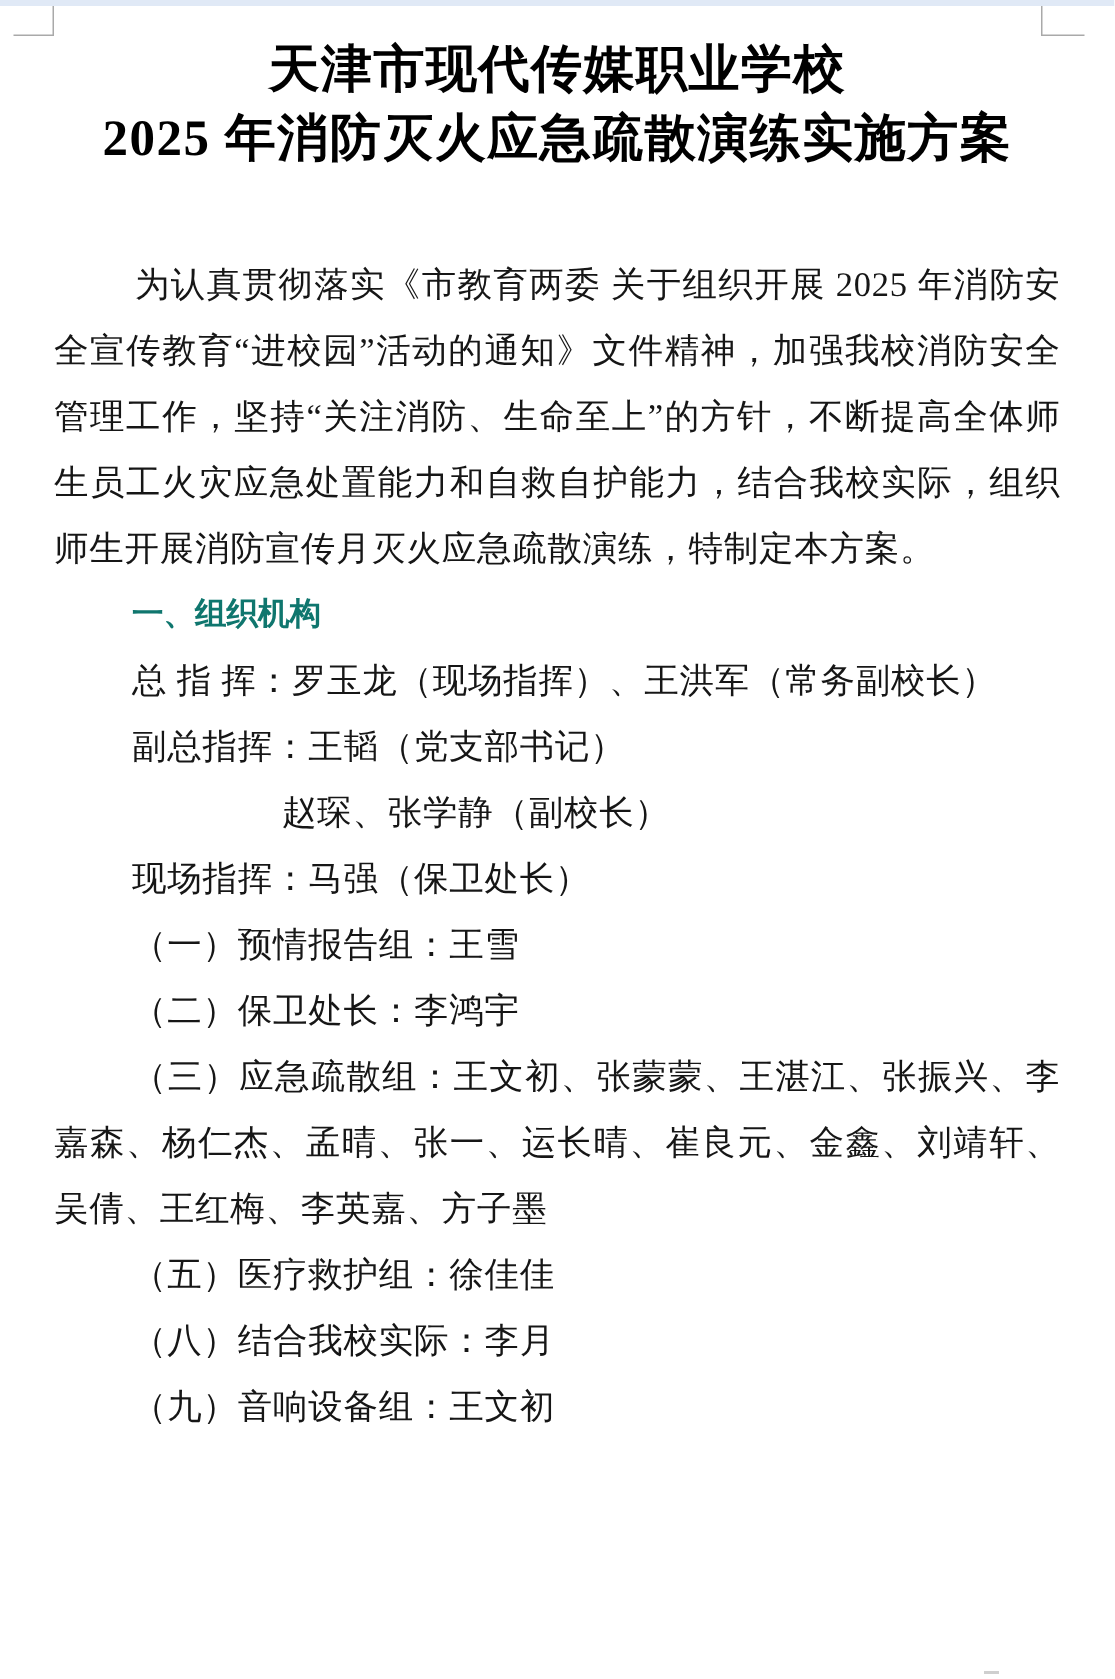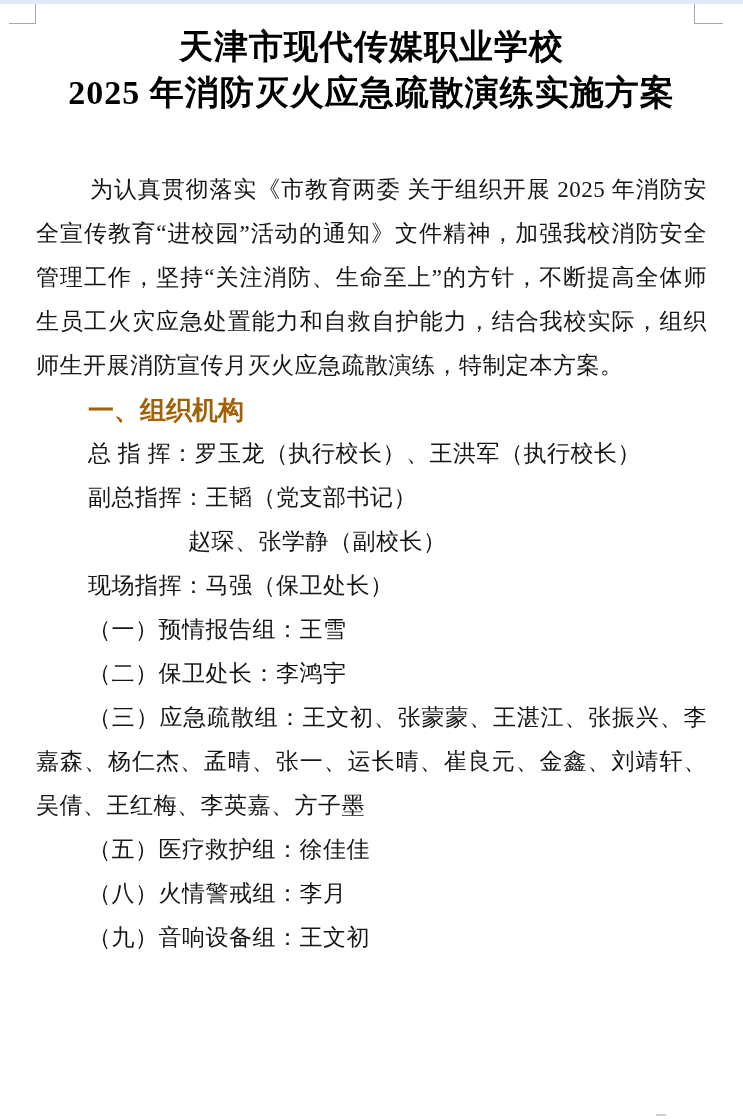--- a/index.html
+++ b/index.html
@@ -58,25 +58,25 @@
     margin: 52px 0 0 0;
     font-size: 23px;
     line-height: 44px;
     text-align: justify;
     text-indent: 54px;
     letter-spacing: 0.5px;
   }
   .heading {
     margin: 0;
     padding-left: 52px;
-    font-size: 26px;
+    font-size: 21px;
     font-weight: 700;
     line-height: 44px;
     font-family: "Liberation Sans", "DejaVu Sans", sans-serif;
-    color: #a16207;
+    color: #0f766e;
   }
   .line {
     margin: 0;
     font-size: 23px;
     line-height: 44px;
     text-align: justify;
     text-indent: 52px;
     letter-spacing: 0.5px;
   }
   .line.cont {
@@ -96,23 +96,23 @@
 <div class="scan-artifact"></div>
 
 <div class="doc">
   <h1 class="title-line">天津市现代传媒职业学校</h1>
   <h1 class="title-line">2025 年消防灭火应急疏散演练实施方案</h1>
 
   <p class="para">为认真贯彻落实《市教育两委 关于组织开展 2025 年消防安全宣传教育“进校园”活动的通知》文件精神，加强我校消防安全管理工作，坚持“关注消防、生命至上”的方针，不断提高全体师生员工火灾应急处置能力和自救自护能力，结合我校实际，组织师生开展消防宣传月灭火应急疏散演练，特制定本方案。</p>
 
   <p class="heading">一、组织机构</p>
 
-  <p class="line">总 指 挥：罗玉龙（执行校长）、王洪军（执行校长）</p>
+  <p class="line">总 指 挥：罗玉龙（现场指挥）、王洪军（常务副校长）</p>
   <p class="line">副总指挥：王韬（党支部书记）</p>
   <p class="line cont">赵琛、张学静（副校长）</p>
   <p class="line">现场指挥：马强（保卫处长）</p>
   <p class="line">（一）预情报告组：王雪</p>
   <p class="line">（二）保卫处长：李鸿宇</p>
   <p class="line">（三）应急疏散组：王文初、张蒙蒙、王湛江、张振兴、李嘉森、杨仁杰、孟晴、张一、运长晴、崔良元、金鑫、刘靖轩、吴倩、王红梅、李英嘉、方子墨</p>
   <p class="line">（五）医疗救护组：徐佳佳</p>
-  <p class="line">（八）火情警戒组：李月</p>
+  <p class="line">（八）结合我校实际：李月</p>
   <p class="line">（九）音响设备组：王文初</p>
 </div>
 
 </body></html>

